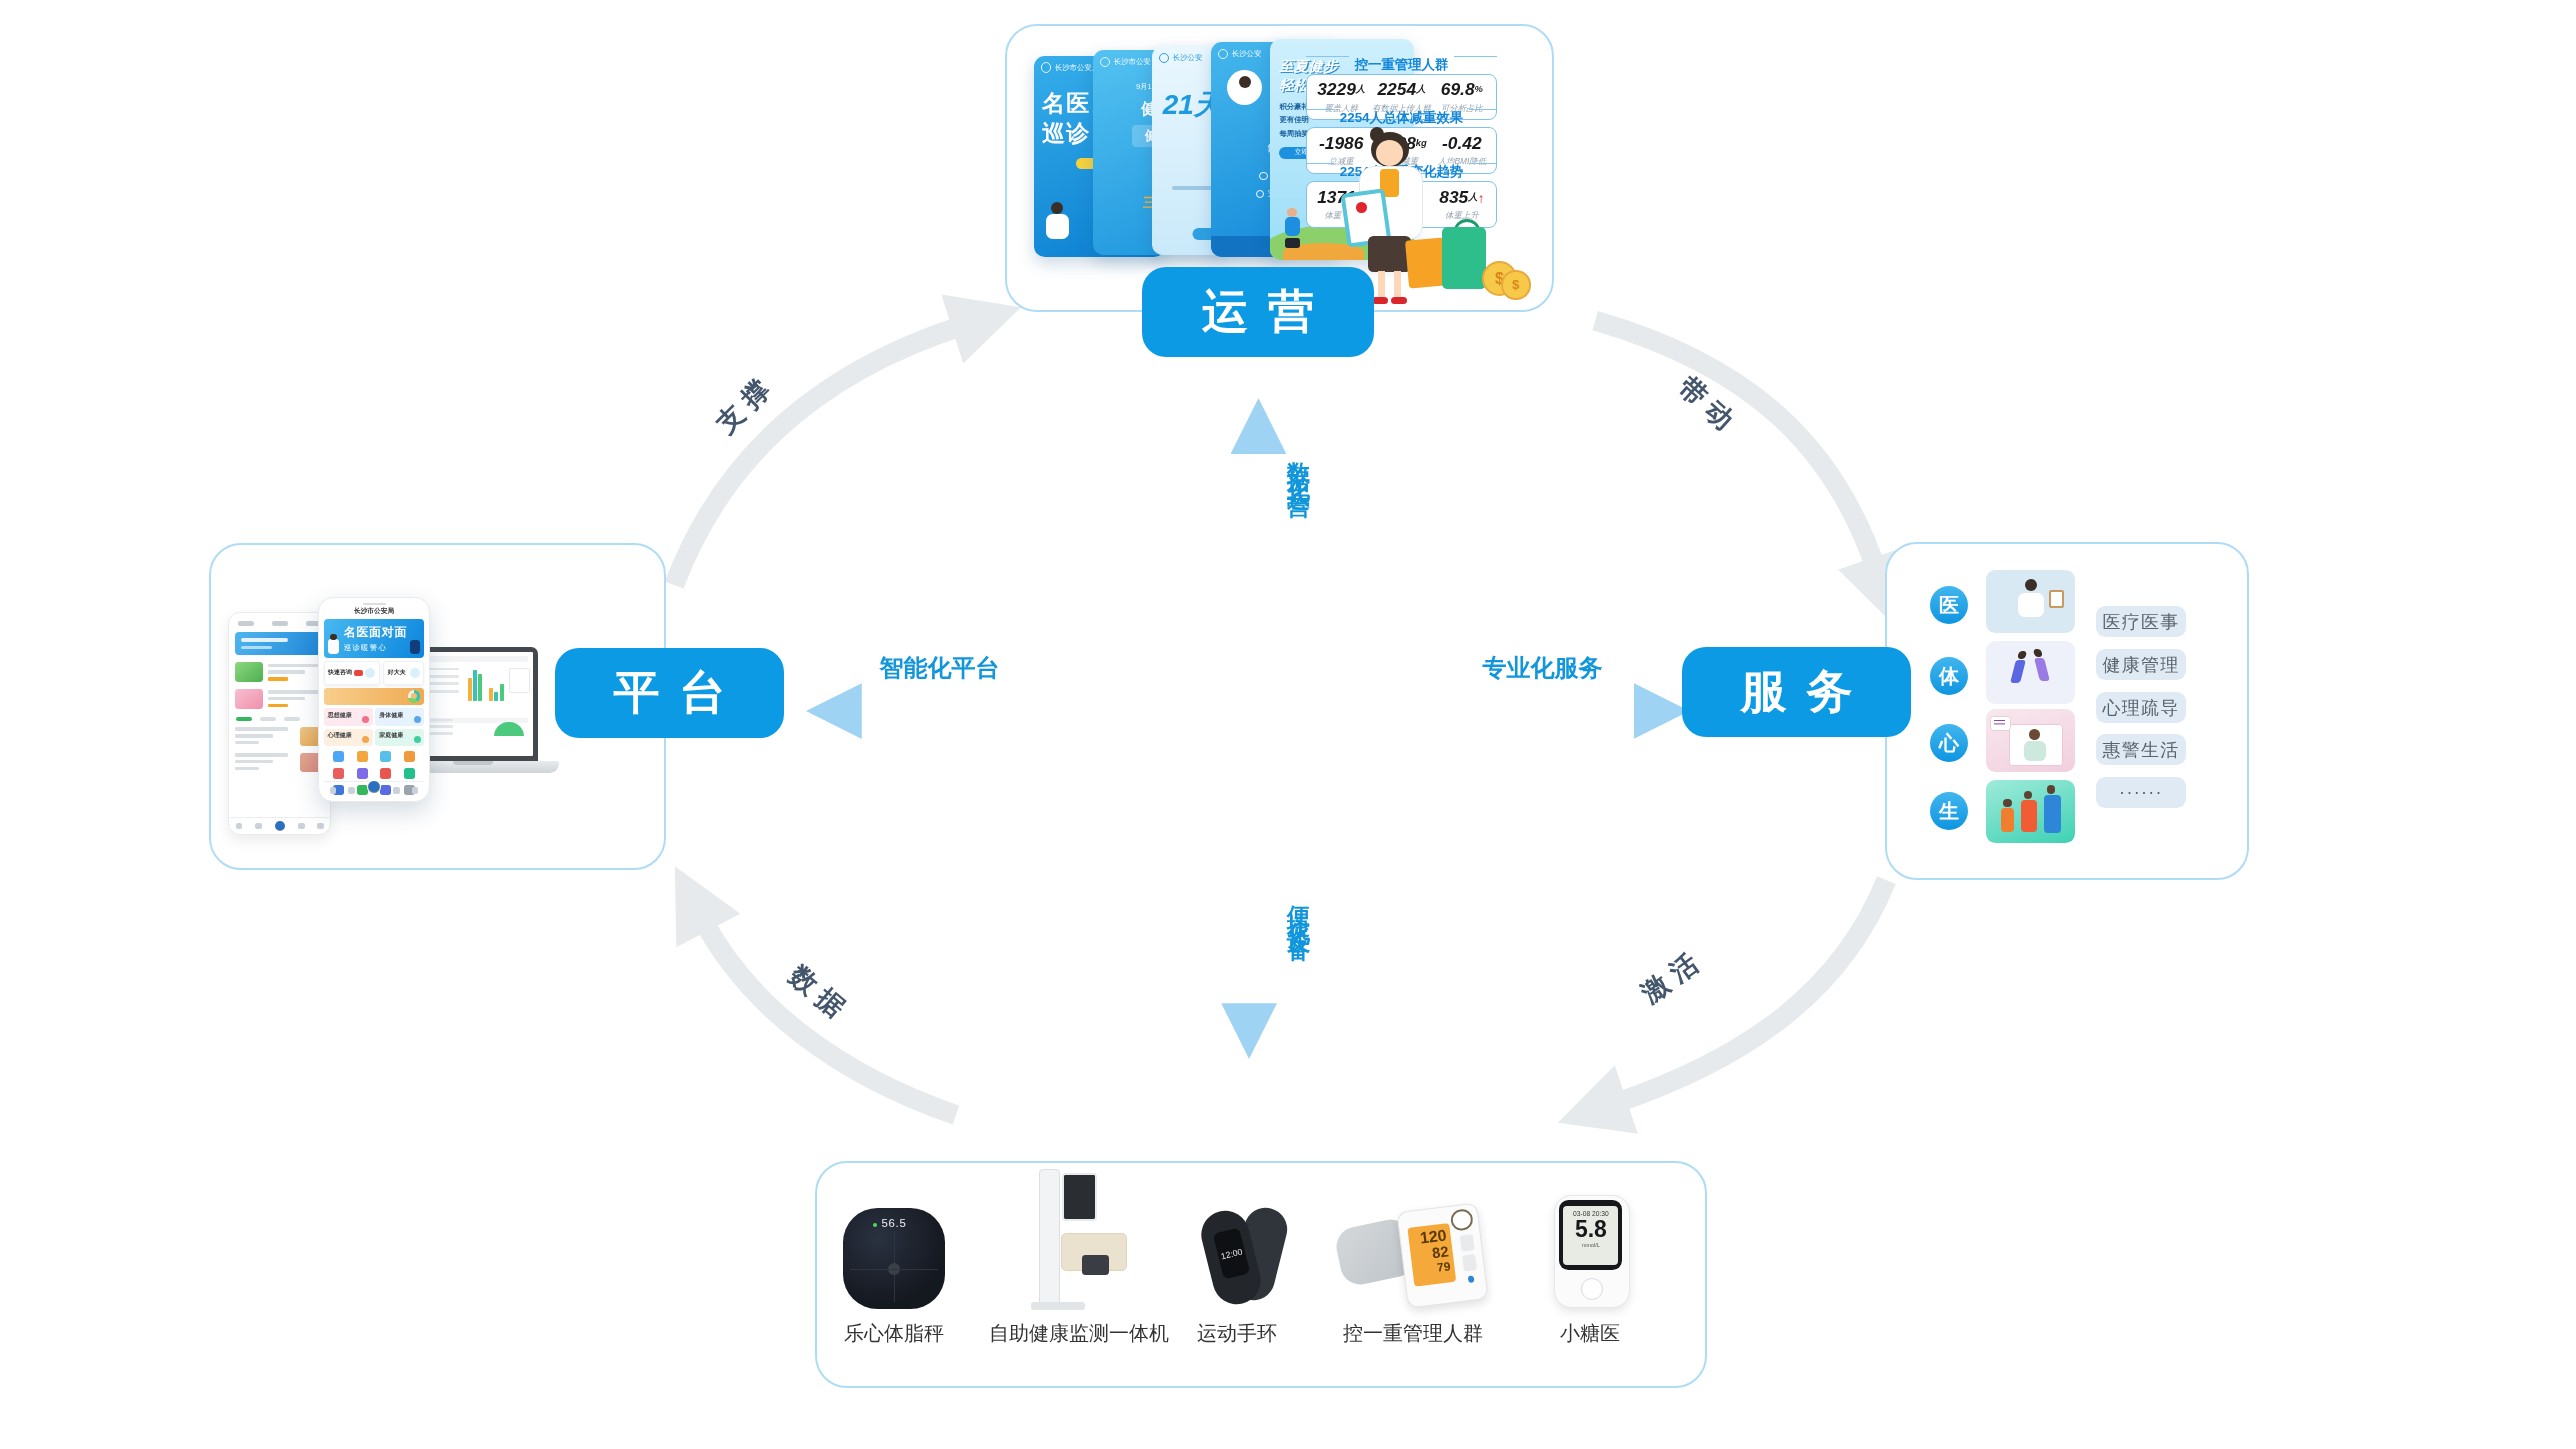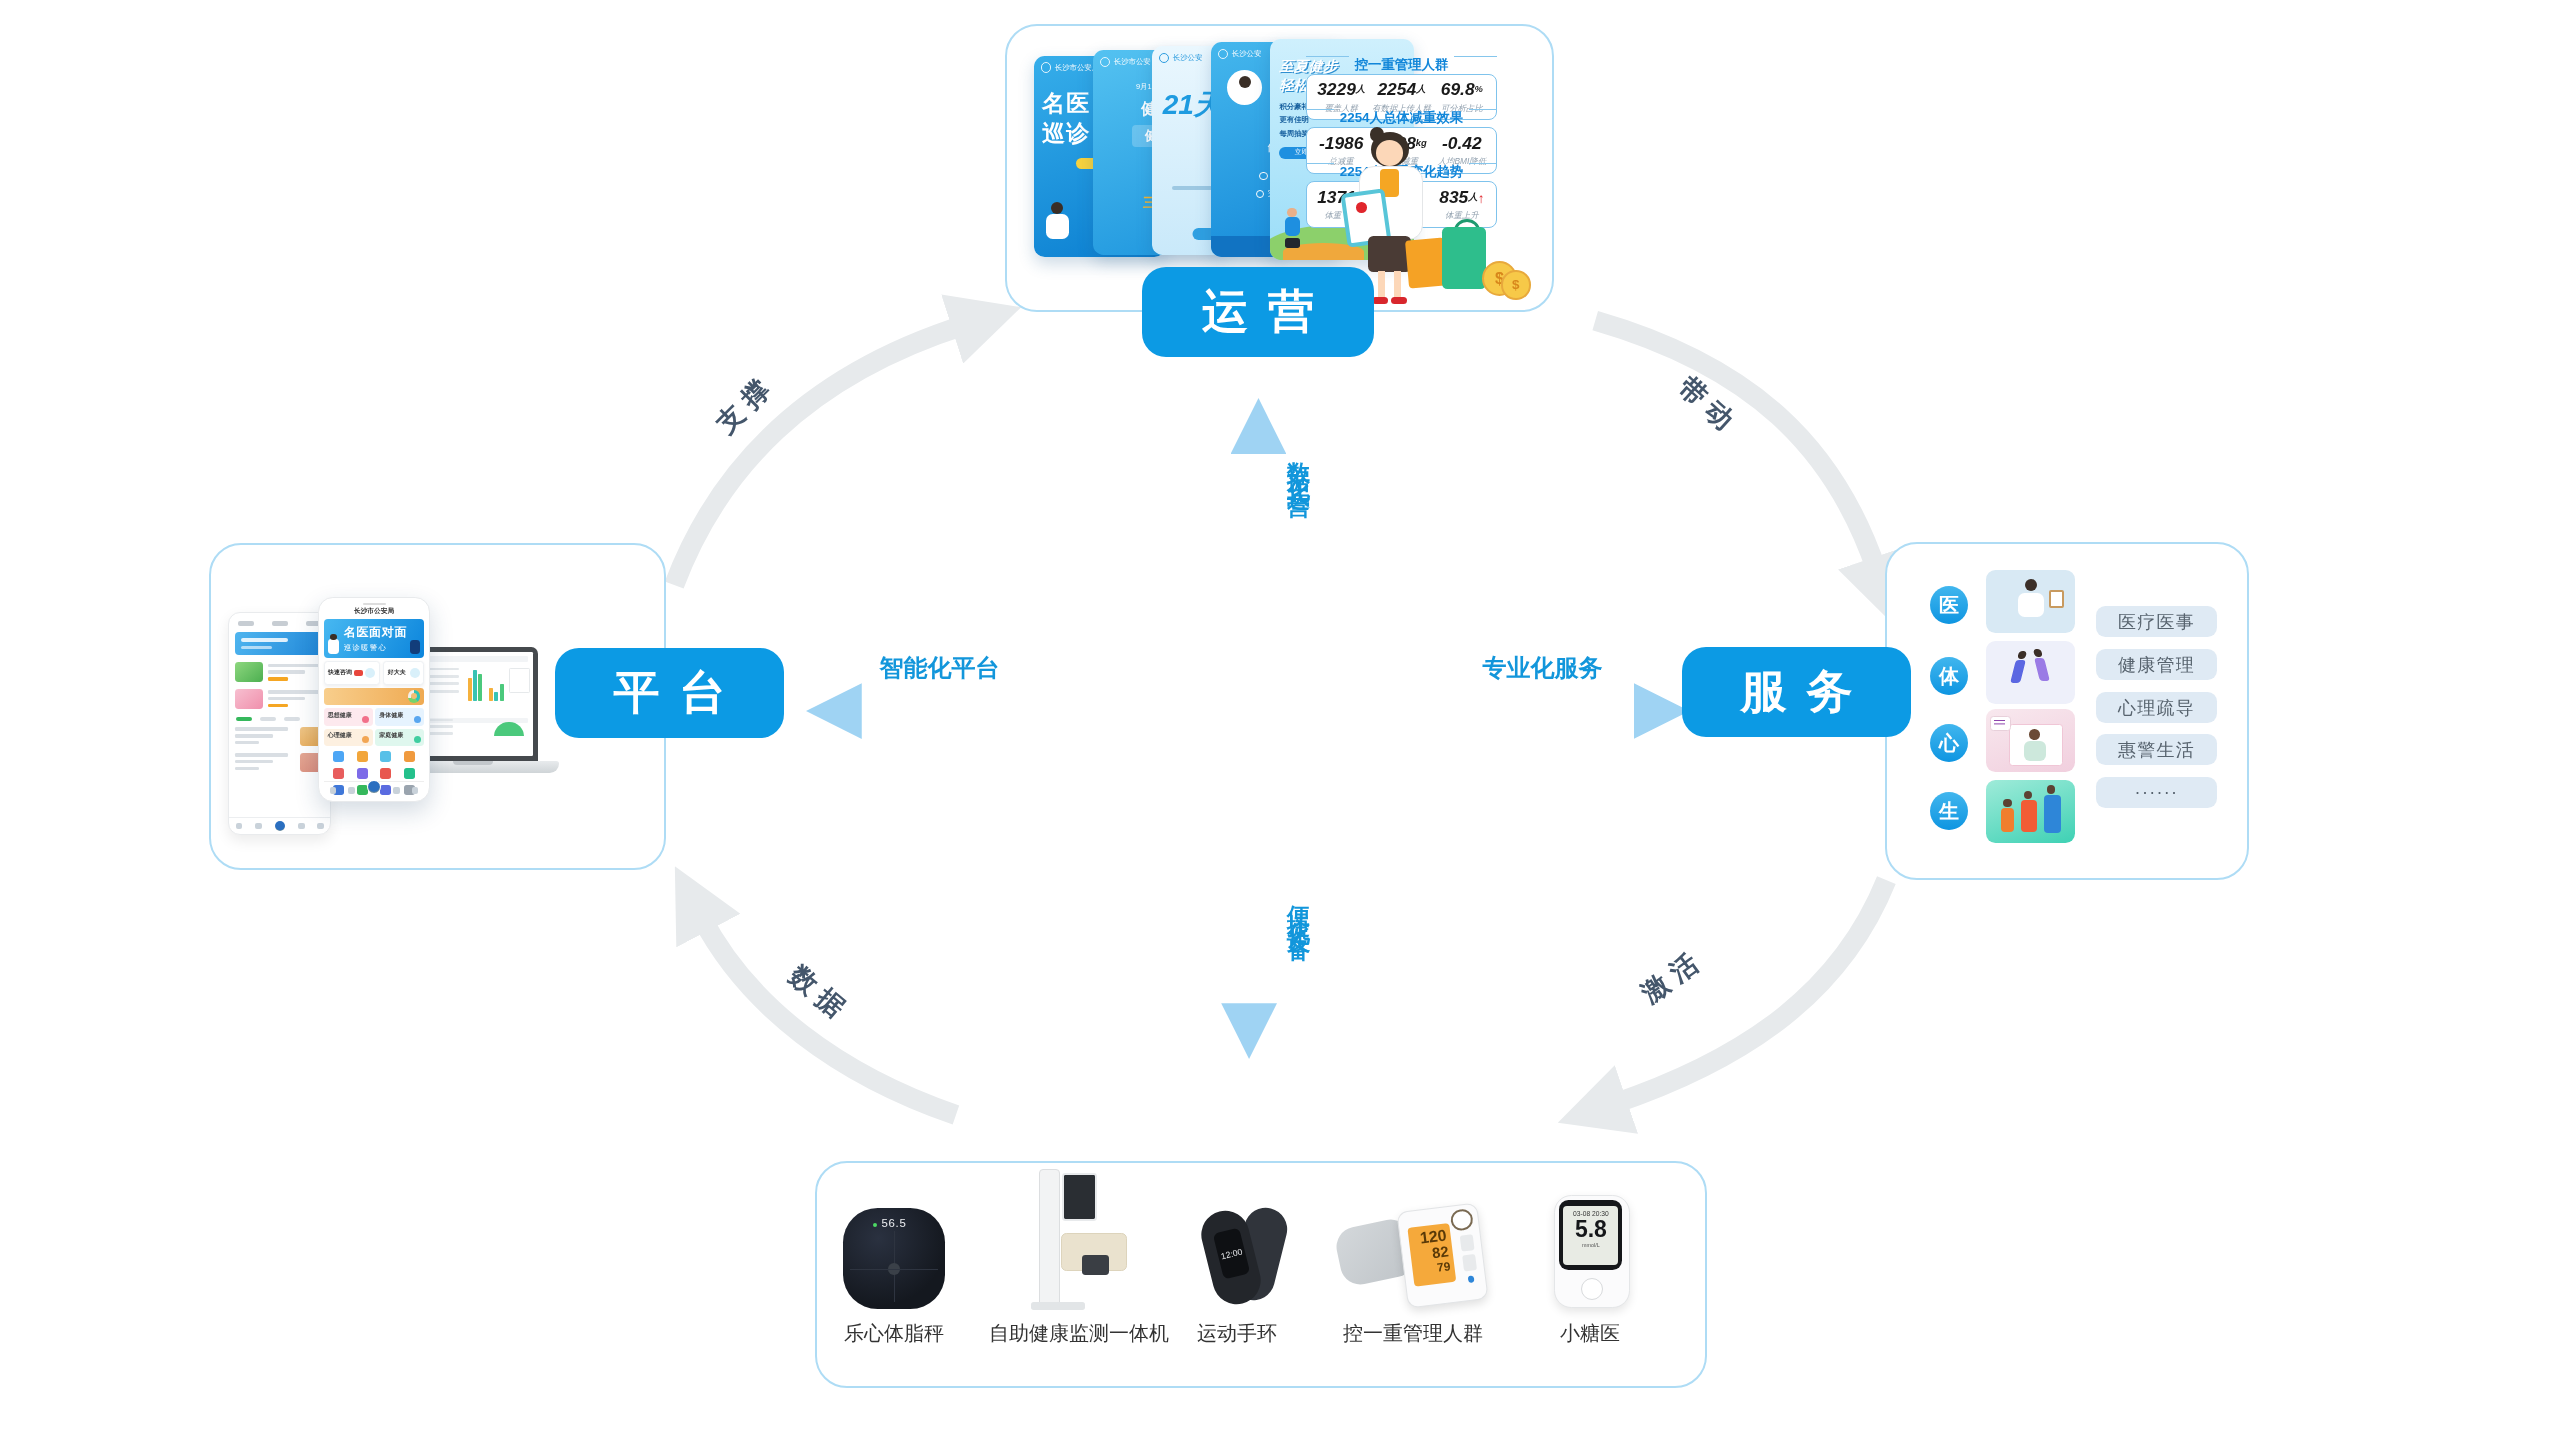--- a/index.html
+++ b/index.html
@@ -222,21 +222,21 @@
   .sv-t3 .psy-head{position:absolute;left:43px;top:20px;width:10.7px;height:10.7px;border-radius:50%;background:#6B4A35;}
   .sv-t3 .psy-body{position:absolute;left:38px;top:32px;width:21.5px;height:20px;border-radius:6px;background:#CDE8DC;}
   .sv-t3 .bubble{position:absolute;left:4px;top:6.7px;width:19px;height:13.4px;background:#fff;border-radius:3.4px;border:0.7px solid #E8D0DA;}
   .sv-t3 .bubble::before{content:"";position:absolute;left:3.4px;top:3.4px;width:10.7px;height:1.3px;background:#8E44AD;box-shadow:0 3.4px 0 #8E44AD;}
   .sv-t4{background:linear-gradient(160deg,#9FEBD9,#3ED1B4);}
   .sv-t4 .fam{position:absolute;border-radius:4px;}
   .sv-t4 .f1{left:14.8px;top:28px;width:13.4px;height:24px;background:#F07E2E;}
   .sv-t4 .f2{left:35px;top:20px;width:16px;height:32px;background:#F25C35;}
   .sv-t4 .f3{left:58px;top:14.8px;width:17.4px;height:38px;background:#2E86D8;}
   .sv-t4 .fam::before{content:"";position:absolute;left:2.7px;top:-9.4px;width:8.7px;height:8.7px;border-radius:50%;background:#5C4233;}
-  .sv-pill{position:absolute;left:209px;width:121px;height:31px;background:#DFEAF4;border-radius:9.4px;color:#57636E;
+  .sv-pill{position:absolute;left:209px;width:90px;height:31px;background:#DFEAF4;border-radius:9.4px;color:#57636E;
            font-size:18px;display:flex;align-items:center;justify-content:center;letter-spacing:1.3px;}
 
   
   .dev-label{position:absolute;top:1320px;transform:translateX(-50%);font-size:20px;color:#333;white-space:nowrap;z-index:3;}
   .dev{position:absolute;z-index:3;}
   .dv-scale{left:843px;top:1208px;width:102px;height:101px;border-radius:34% ;
             background:radial-gradient(circle at 35% 30%,#2A3140,#14181F 70%);position:absolute;}
   .dv-scale::before{content:"";position:absolute;left:50%;top:23px;bottom:6.7px;width:1.3px;background:#2E3440;}
   .dv-scale::after{content:"";position:absolute;top:60%;left:6.7px;right:6.7px;height:1.3px;background:#2E3440;}
   .dvs-disp{position:absolute;left:0;right:0;top:9.4px;text-align:center;color:#EDEFF2;font-size:11.4px;letter-spacing:0.7px;}

